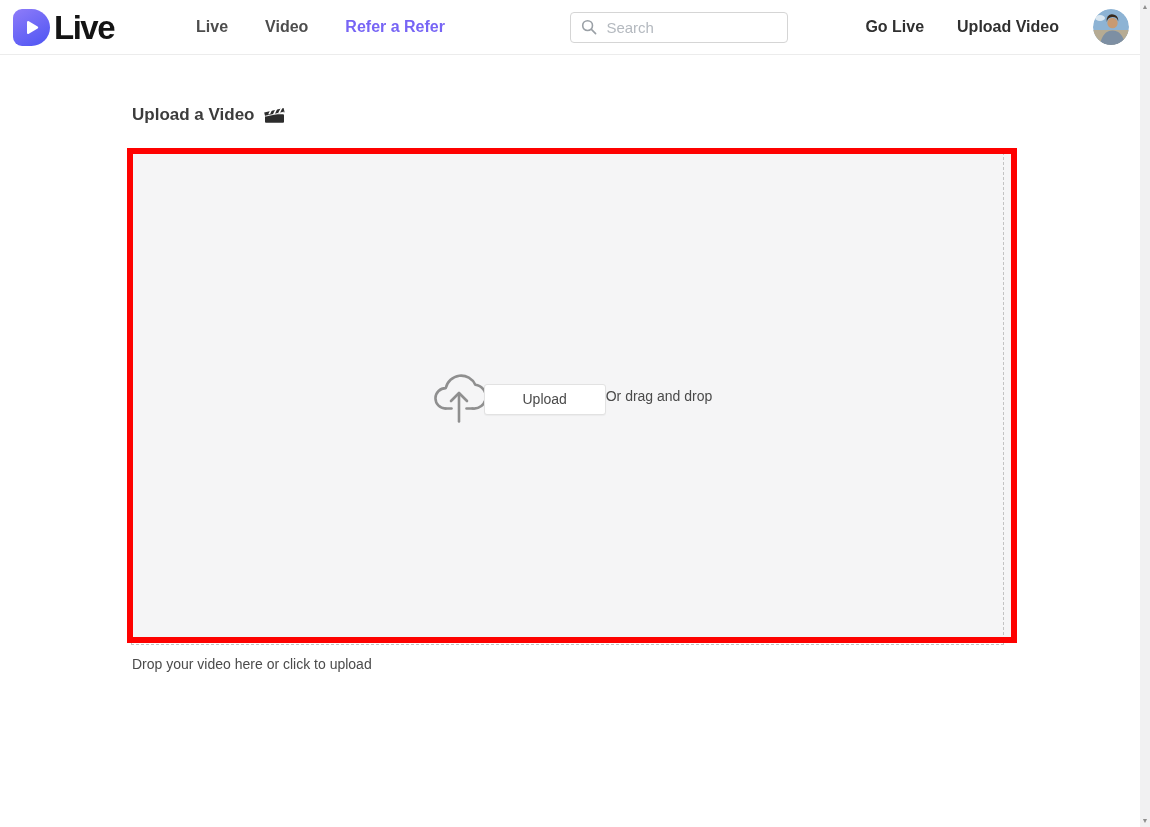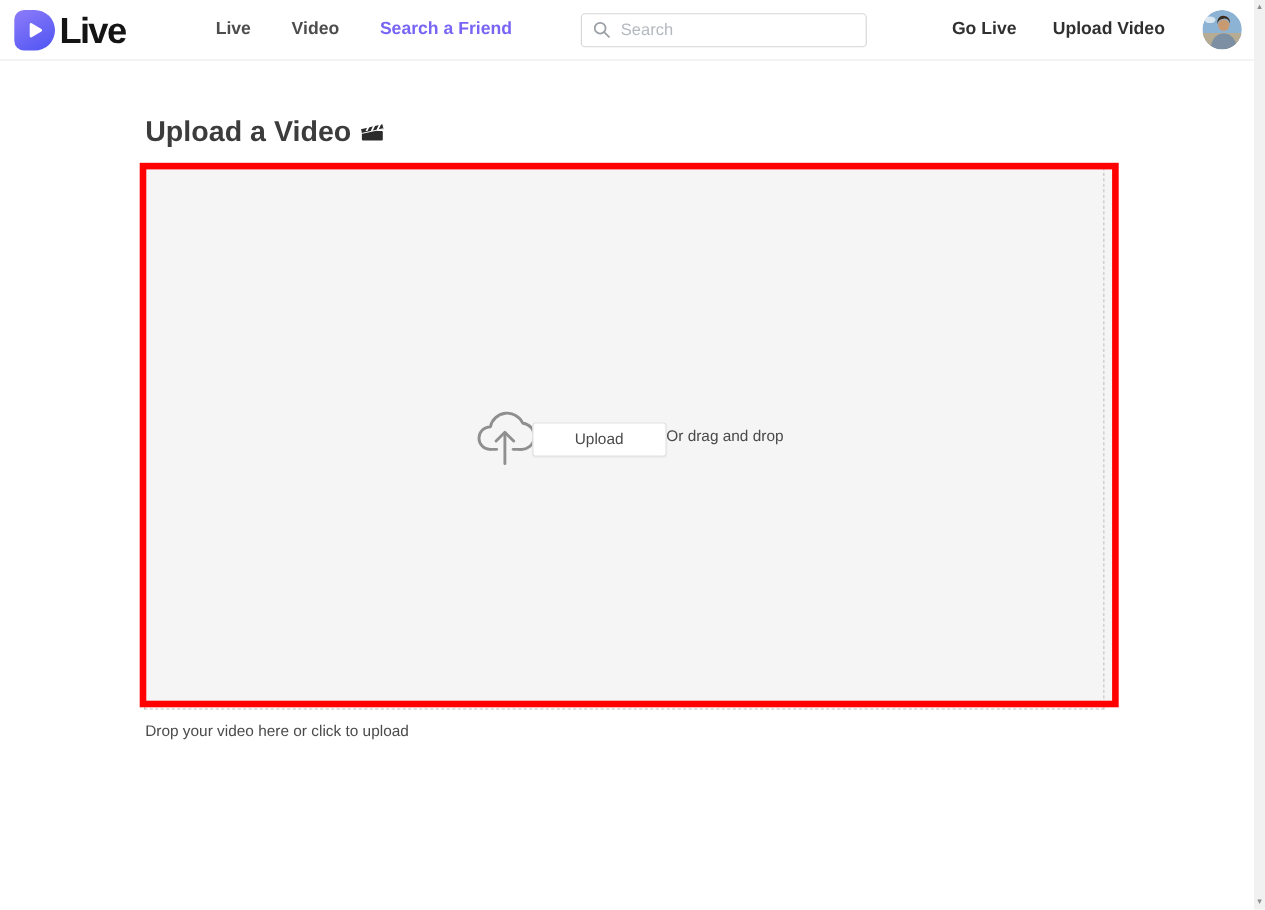--- a/index.html
+++ b/index.html
@@ -37,21 +37,21 @@
   }
   .mainnav { display:flex; margin-left:34px; gap:37px; align-items:center; }
   .nav-link {
     font-size:16px; font-weight:600; color:#4d4d4d;
     text-decoration:none; cursor:pointer; white-space:nowrap;
   }
   .nav-link.active { color:#7765f5; font-weight:700; }
 
   .searchbox {
     margin-left:auto;
-    width:260px; height:31px;
+    width:218px; height:31px;
     border:1px solid #d5d5d5; border-radius:4px;
     display:flex; align-items:center;
     padding:0 10px; gap:9px; background:#fff;
   }
   .searchbox input {
     border:none; outline:none; width:100%;
     font-size:15px; color:#333; background:transparent;
     font-family:"Liberation Sans", sans-serif;
   }
   .searchbox input::placeholder { color:#b4b9bf; }
@@ -65,21 +65,21 @@
   .avatar {
     width:36px; height:36px; border-radius:50%;
     overflow:hidden; margin-left:34px; margin-right:21px;
     cursor:pointer; flex:none;
   }
 
   
   .content { position:absolute; inset:56px 0 0 0; background:#fff; }
   .page-title {
     position:absolute; left:132px; top:48px;
-    font-size:26px; font-weight:700; color:#3c3c3c;
+    font-size:17px; font-weight:700; color:#3c3c3c;
     display:flex; align-items:center; gap:8px;
   }
 
   .gray-fill {
     position:absolute; left:130px; top:95px;
     width:882px; height:489px;
     background:#f5f5f6;
   }
   .dashed-box {
     position:absolute; left:131px; top:96px;
@@ -134,21 +134,21 @@
       <svg width="15" height="17" viewBox="0 0 15 17">
         <path d="M3.2 3.2 L12 8.5 L3.2 13.8 Z" fill="#ffffff" stroke="#ffffff" stroke-width="2.4" stroke-linejoin="round"></path>
       </svg>
     </span>
     <span class="logo-text">Live</span>
   </div>
 
   <nav class="mainnav">
     <a class="nav-link">Live</a>
     <a class="nav-link">Video</a>
-    <a class="nav-link active">Search a Friend</a>
+    <a class="nav-link active">Refer a Refer</a>
   </nav>
 
   <div class="searchbox">
     <span style="display:flex;">
       <svg width="16" height="16" viewBox="0 0 16 16" fill="none" stroke="#9aa0a6" stroke-width="1.6">
         <circle cx="6.6" cy="6.6" r="4.9"></circle>
         <path d="M10.4 10.4 L14.6 14.6" stroke-linecap="round"></path>
       </svg>
     </span>
     <input type="text" placeholder="Search" style="">

